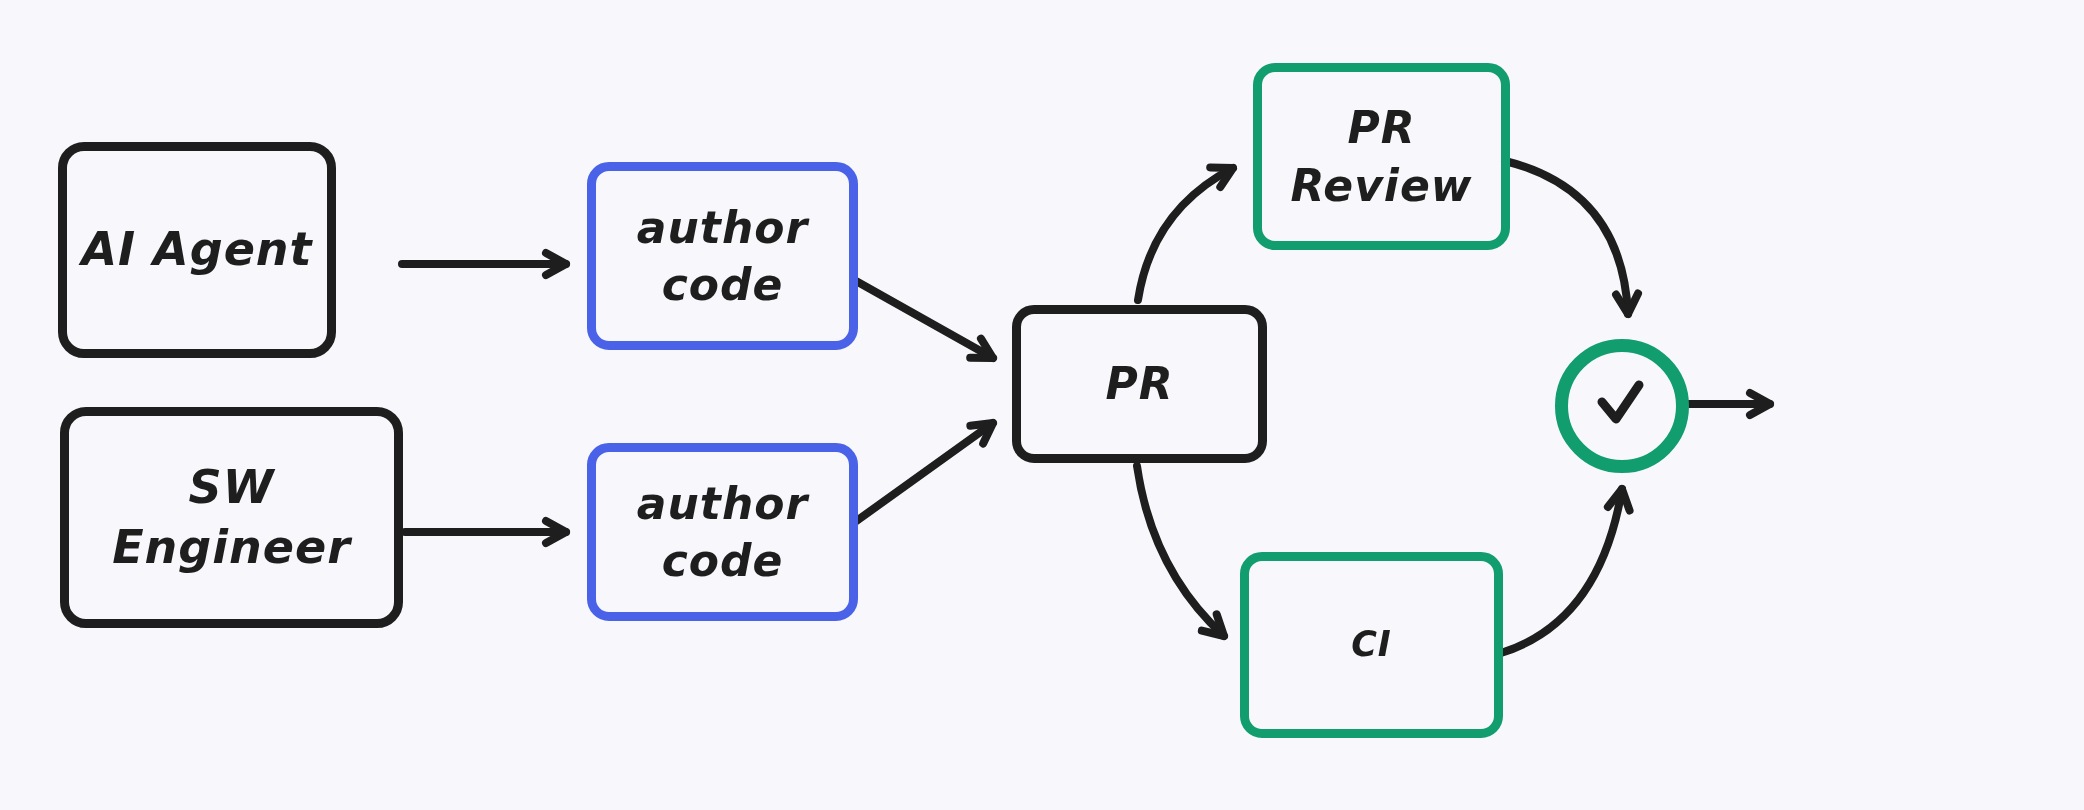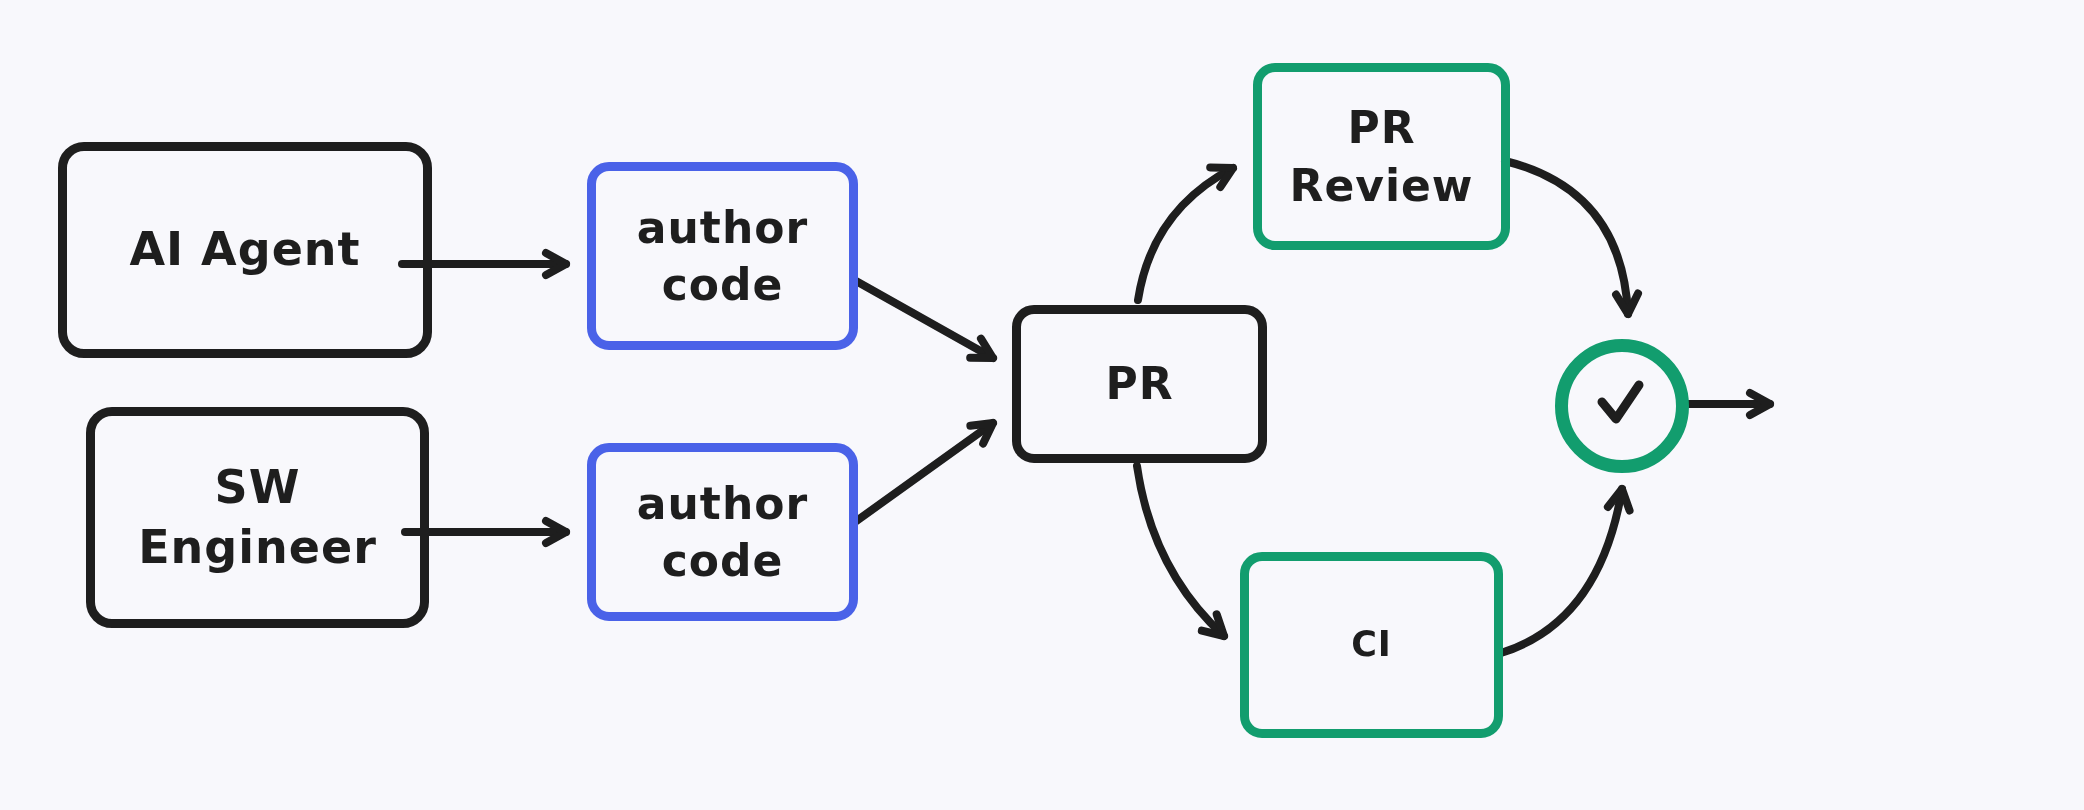--- a/index.html
+++ b/index.html
@@ -43,26 +43,27 @@
     text-align: center;
     background: transparent;
     border: 9px solid var(--ink);
     border-radius: 26px;
     color: var(--ink);
     font-weight: 700;
     font-size: 46px;
     line-height: 1.3;
     letter-spacing: 1px;
     white-space: pre-line;
+    font-style: italic;
   }
   .node.stroke-blue  { border-color: var(--blue);  border-radius: 22px; }
   .node.stroke-green { border-color: var(--green); border-radius: 22px; }
 
-  #n-ai-agent      { left: 58px;   top: 142px; width: 374px; height: 216px; }
-  #n-sw-engineer   { left: 60px;   top: 407px; width: 343px; height: 221px; margin-left: 26px; }
+  #n-ai-agent      { left: 58px;   top: 142px; width: 278px; height: 216px; }
+  #n-sw-engineer   { left: 60px;   top: 407px; width: 343px; height: 221px; }
   #n-author-code-1 { left: 587px;  top: 162px; width: 271px; height: 188px; font-size: 44px; }
   #n-author-code-2 { left: 587px;  top: 443px; width: 271px; height: 178px; font-size: 44px; }
   #n-pr            { left: 1012px; top: 305px; width: 255px; height: 158px; border-radius: 22px; font-size: 44px; }
   #n-pr-review     { left: 1253px; top: 63px;  width: 257px; height: 187px; font-size: 44px; }
   #n-ci            { left: 1240px; top: 552px; width: 263px; height: 186px; font-size: 35px; }
   #n-main-branch   { left: 1792px; top: 310px; width: 265px; height: 190px; border-radius: 24px; }
 
   #check-circle {
     position: absolute;
     left: 1555px; top: 339px;

